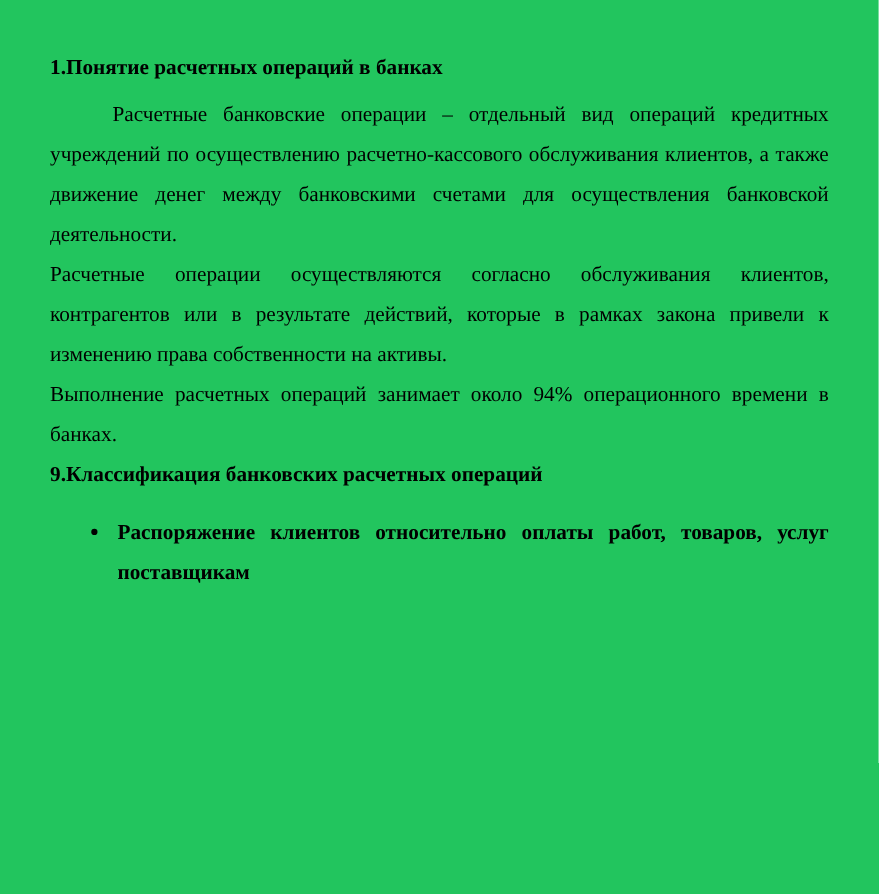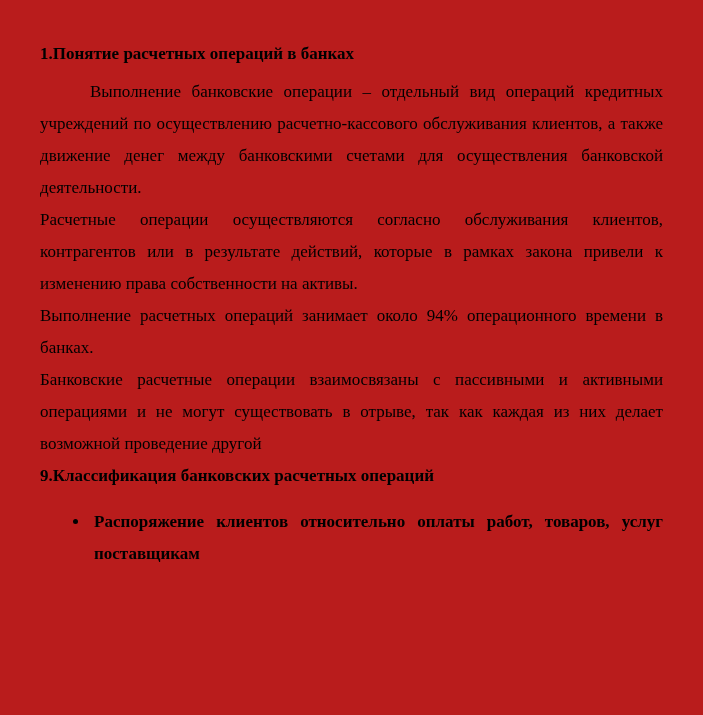--- a/index.html
+++ b/index.html
@@ -4,21 +4,21 @@
 <style>
   html, body {
     margin: 0;
     padding: 0;
     background: #ffffff;
   }
   .page {
     position: relative;
     width: 703px;
     height: 715px;
-    background: #b91c1c;
+    background: #22c55e;
     overflow: hidden;
     box-sizing: border-box;
     padding: 38px 40px 0 40px;
     font-family: "Liberation Serif", "DejaVu Serif", serif;
     color: #000000;
     font-size: 17px;
     line-height: 32px;
   }
   .heading {
     font-weight: bold;
@@ -45,27 +45,26 @@
     padding-left: 4px;
   }
 </style>
 </head>
 <body>
 
 <div class="page">
 
   <h2 class="heading">1.Понятие расчетных операций в банках</h2>
 
-  <p class="para indent">Выполнение банковские операции – отдельный вид операций кредитных учреждений по осуществлению расчетно-кассового обслуживания клиентов, а также движение денег между банковскими счетами для осуществления банковской деятельности.</p>
+  <p class="para indent">Расчетные банковские операции – отдельный вид операций кредитных учреждений по осуществлению расчетно-кассового обслуживания клиентов, а также движение денег между банковскими счетами для осуществления банковской деятельности.</p>
 
   <p class="para">Расчетные операции осуществляются согласно обслуживания клиентов, контрагентов или в результате действий, которые в рамках закона привели к изменению права собственности на активы.</p>
 
   <p class="para">Выполнение расчетных операций занимает около 94% операционного времени в банках.</p>
 
-  <p class="para">Банковские расчетные операции взаимосвязаны с пассивными и активными операциями и не могут существовать в отрыве, так как каждая из них делает возможной проведение другой</p>
 
   <h2 class="heading">9.Классификация банковских расчетных операций</h2>
 
 
 
   <ul class="bullets">
     <li>Распоряжение клиентов относительно оплаты работ, товаров, услуг поставщикам</li>
   </ul>
 
 </div>

